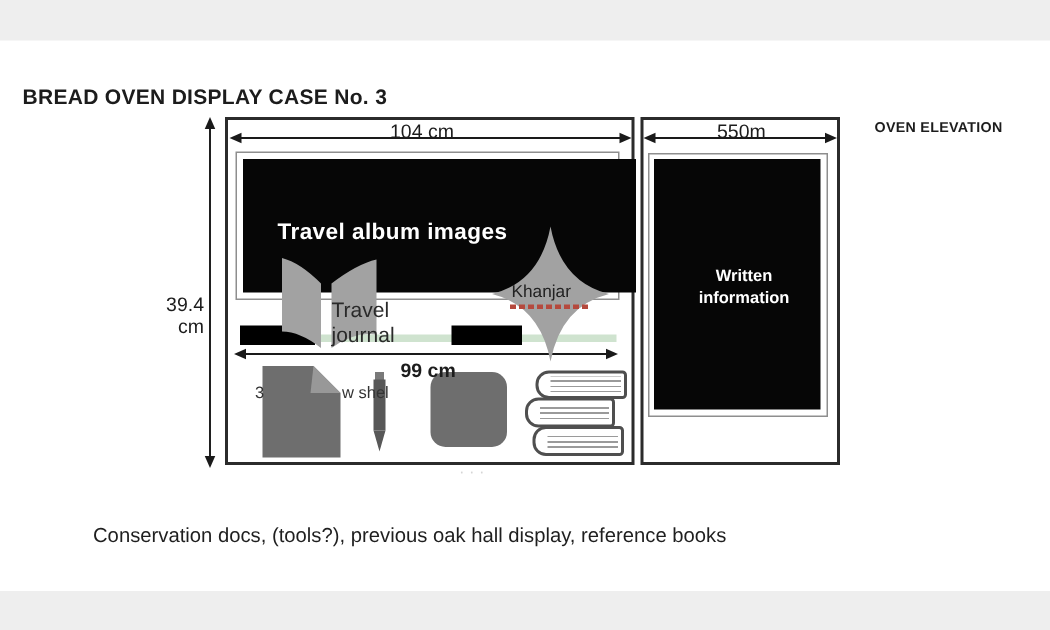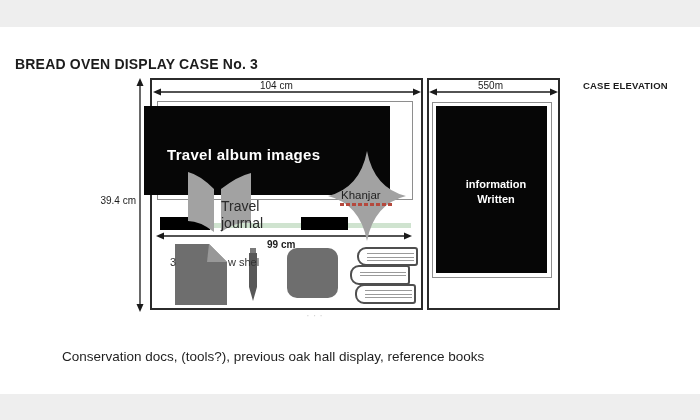--- a/index.html
+++ b/index.html
@@ -7,21 +7,21 @@
        font-family:"Liberation Sans", sans-serif;overflow:hidden;}
   .abs{position:absolute;}
   .band{left:0;width:700px;background:#eeeeee;}
   .doc-title{font-size:14px;font-weight:700;color:#1c1c1c;letter-spacing:.2px;}
   .elev{font-size:9.5px;font-weight:700;color:#1c1c1c;letter-spacing:.2px;}
   .case{box-sizing:border-box;border:2px solid #2b2b2b;background:#ffffff;}
   .frame{box-sizing:border-box;border:1.5px solid #8e8e8e;background:#ffffff;}
   .panel{background:#060606;}
   .panel1-label{font-size:15px;font-weight:700;color:#ffffff;letter-spacing:.3px;}
   .panel2-label{font-size:11px;font-weight:700;color:#ffffff;text-align:center;line-height:15px;}
-  .dim-label{font-size:10px;color:#1c1c1c;}
+  .dim-label{font-size:13px;color:#1c1c1c;}
   .bar{background:#000000;}
   .green-line{background:#cfe3cf;}
   .rsq{background:#6e6e6e;border-radius:10px;}
   .book{box-sizing:border-box;background:#ffffff;border:2.5px solid #4f4f4f;border-radius:9px 3px 3px 9px;}
   .book::after{content:"";position:absolute;left:8px;right:2px;top:2px;bottom:2px;
        background:repeating-linear-gradient(180deg, transparent 0 2.5px, #9a9a9a 2.5px 3.5px);}
   .small-note{font-size:11px;color:#333333;}
   .journal-label{font-size:14px;color:#2a2a2a;line-height:12px;}
   .khanjar-label{font-size:11.5px;color:#222222;}
   .squiggle{height:2.5px;background:repeating-linear-gradient(90deg,#b5493d 0 4px,rgba(0,0,0,0) 4px 6px);}
@@ -30,35 +30,35 @@
   svg{position:absolute;left:0;top:0;pointer-events:none;}
   .lbl-layer{z-index:3;}
 </style>
 </head>
 <body>
 
 <div class="abs band" style="top:0;height:27px;"></div>
 <div class="abs band" style="top:394px;height:26px;"></div>
 
 <div class="abs doc-title" style="left:15px;top:56px;">BREAD OVEN DISPLAY CASE No. 3</div>
-<div class="abs elev" style="left:583px;top:80px;">CASE ELEVATION</div>
+<div class="abs elev" style="left:583px;top:80px;">OVEN ELEVATION</div>
 
 <div class="abs case" style="left:150px;top:78px;width:273px;height:232px;"></div>
 <div class="abs case" style="left:427px;top:78px;width:133px;height:232px;"></div>
 
 <div class="abs frame" style="left:157px;top:101px;width:256px;height:99px;"></div>
-<div class="abs panel" style="left:144px;top:106px;width:246px;height:89px;">
+<div class="abs panel" style="left:162px;top:106px;width:246px;height:89px;padding-left:16px;">
   <div class="abs panel1-label" style="left:23px;top:40px;">Travel album images</div>
 </div>
 
 <div class="abs frame" style="left:432px;top:102px;width:120px;height:176px;"></div>
 <div class="abs panel" style="left:436px;top:106px;width:111px;height:167px;">
   <div class="abs panel2-label" style="left:10px;top:71px;width:100px;">
+    <div>Written</div>
     <div>information</div>
-    <div>Written</div>
   </div>
 </div>
 
 <div class="abs green-line" style="left:160px;top:223px;width:251px;height:5px;"></div>
 <div class="abs bar" style="left:160px;top:217px;width:50px;height:13px;"></div>
 <div class="abs bar" style="left:301px;top:217px;width:47px;height:13px;"></div>
 
 <div class="abs rsq" style="left:287px;top:248px;width:51px;height:50px;"></div>
 <div class="abs book" style="left:357px;top:247px;width:61px;height:19px;"></div>
 <div class="abs book" style="left:350px;top:265px;width:60px;height:20px;"></div>

